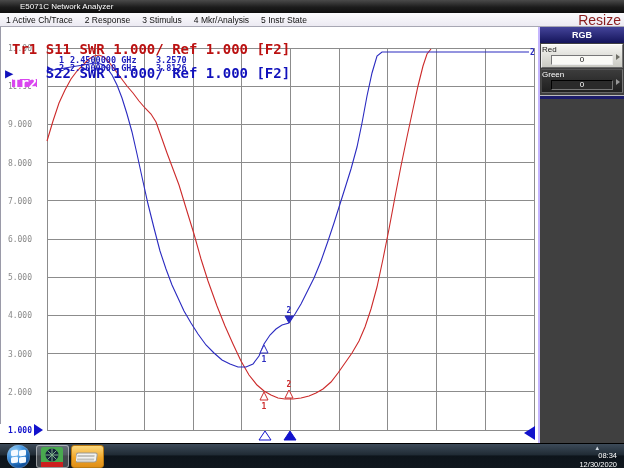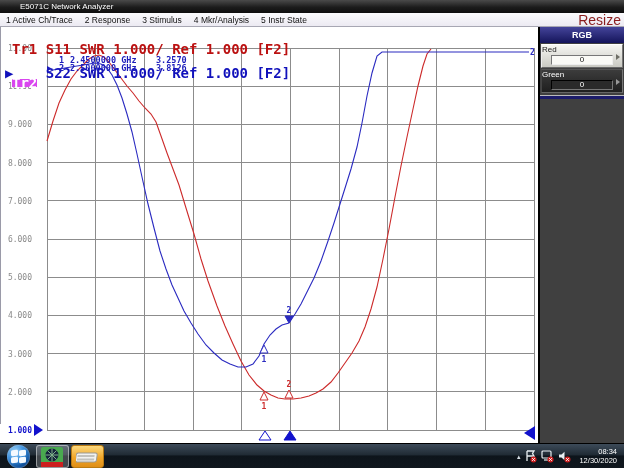--- a/index.html
+++ b/index.html
@@ -29,21 +29,21 @@
   .tr-chip-active{background:#d946ef;color:#fff;margin-top:20px;}
   #marker-readout{position:absolute;left:46px;top:30px;font-family:"DejaVu Sans Mono",monospace;
     font-size:8.5px;font-weight:bold;color:#1d1dbb;line-height:7.5px;}
   .mk-row{display:flex;height:7.5px;align-items:center;}
   .mk-prefix{display:inline-block;width:8px;font-size:7px;}
   .mk-num{display:inline-block;width:9px;text-align:right;}
   .mk-freq{display:inline-block;width:86px;margin-left:6px;}
   .mk-val{display:inline-block;}
   
   #sidepanel{position:absolute;left:538px;top:27px;width:86px;height:416px;
-    background:#404040;border-left:2px solid #000000;box-sizing:border-box;}
+    background:#404040;border-left:2px solid #c4b5fd;box-sizing:border-box;}
   #sk-header{height:16px;background:linear-gradient(180deg,#44449a,#14145a);
     color:#fff;font-size:9px;font-weight:bold;text-align:center;line-height:16px;}
   .softkey{position:relative;margin:1px 1px 0 1px;height:24px;
     background:linear-gradient(180deg,#f6f6f2,#c9c9c2);
     border-top:1px solid #fff;border-left:1px solid #eee;
     border-right:1px solid #777;border-bottom:1px solid #666;box-sizing:border-box;}
   .sk-label{font-size:8px;color:#1a1a1a;text-align:left;line-height:10px;}
   .sk-value{margin:0 auto;width:62px;height:10px;background:#fafaf6;
     border:1px solid;border-color:#777 #eee #eee #777;box-sizing:border-box;
     font-size:8px;color:#111;text-align:center;line-height:8px;}
@@ -64,21 +64,21 @@
     background:linear-gradient(180deg,#3d4b59 0%,#202b35 45%,#0d141b 50%,#10171e 100%);
     border-top:1px solid #000;box-sizing:border-box;}
   #start-orb{position:absolute;left:7px;top:1px;width:23px;height:23px;border-radius:50%;
     background:radial-gradient(circle at 35% 28%,#9fd4f7,#3a8fdd 40%,#0c4c97 72%,#06305f);
     box-shadow:inset 0 0 2px rgba(255,255,255,.6);}
   .flag{position:absolute;width:7px;height:6px;background:#f4f9ff;border-radius:1.5px;transform:skewY(-6deg);}
   .taskbtn{position:absolute;top:1px;width:33px;height:23px;border-radius:3px;box-sizing:border-box;}
   #app-analyzer{left:36px;background:rgba(255,255,255,.22);border:1px solid rgba(255,255,255,.45);}
   #app-keyboard{left:71px;background:linear-gradient(180deg,#fcd97e,#f0a62a 55%,#df8e16);
     border:1px solid #b97a12;}
-  #tray{position:absolute;right:0;top:0;height:25px;display:flex;align-items:center;}
+  #tray{position:absolute;right:0;top:0;height:25px;display:flex;align-items:center;flex-direction:column;}
   .tray-ico{margin-right:4px;}
   #clock{color:#fff;font-size:7.5px;line-height:8.5px;text-align:right;margin:0 7px 0 4px;}
   #tray-chevron{color:#d5dde4;font-size:7px;margin-right:5px;}
 </style>
 </head>
 <body>
 
 <div id="screen">
 
   <div id="titlebar">

